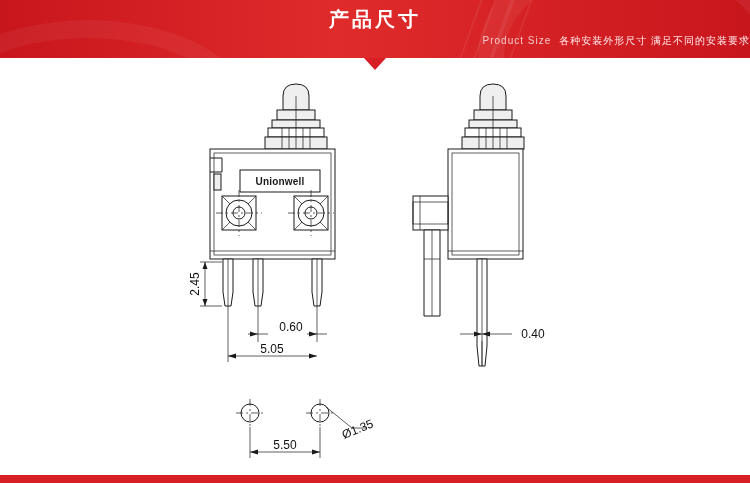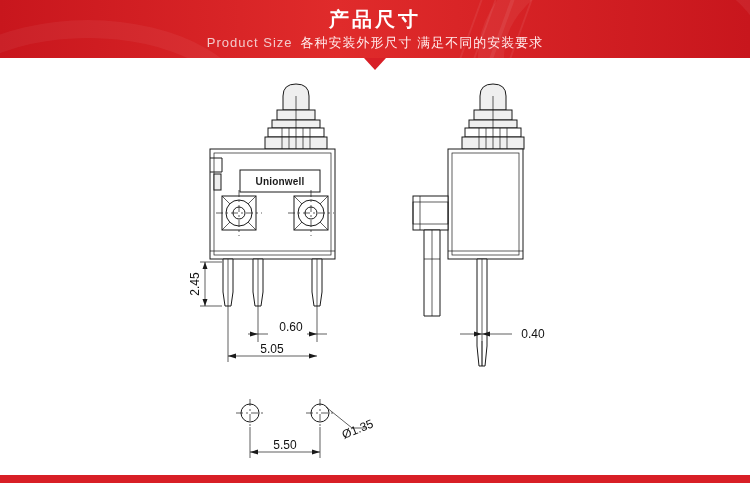--- a/index.html
+++ b/index.html
@@ -64,23 +64,23 @@
     color: #ffffff;
     font-size: 20px;
     font-weight: bold;
     letter-spacing: 3px;
   }
   .banner-sub {
     position: absolute;
     left: 0;
     right: 0;
     top: 34px;
-    text-align: center;
+    text-align: right;
     color: #f5bfc0;
-    font-size: 13px;
+    font-size: 10px;
     letter-spacing: 1px;
   }
   .banner-sub .en {
     color: #f3c9ca;
     margin-right: 8px;
   }
   .banner-sub .cn {
     color: #ffe9ea;
   }
   .notch {

